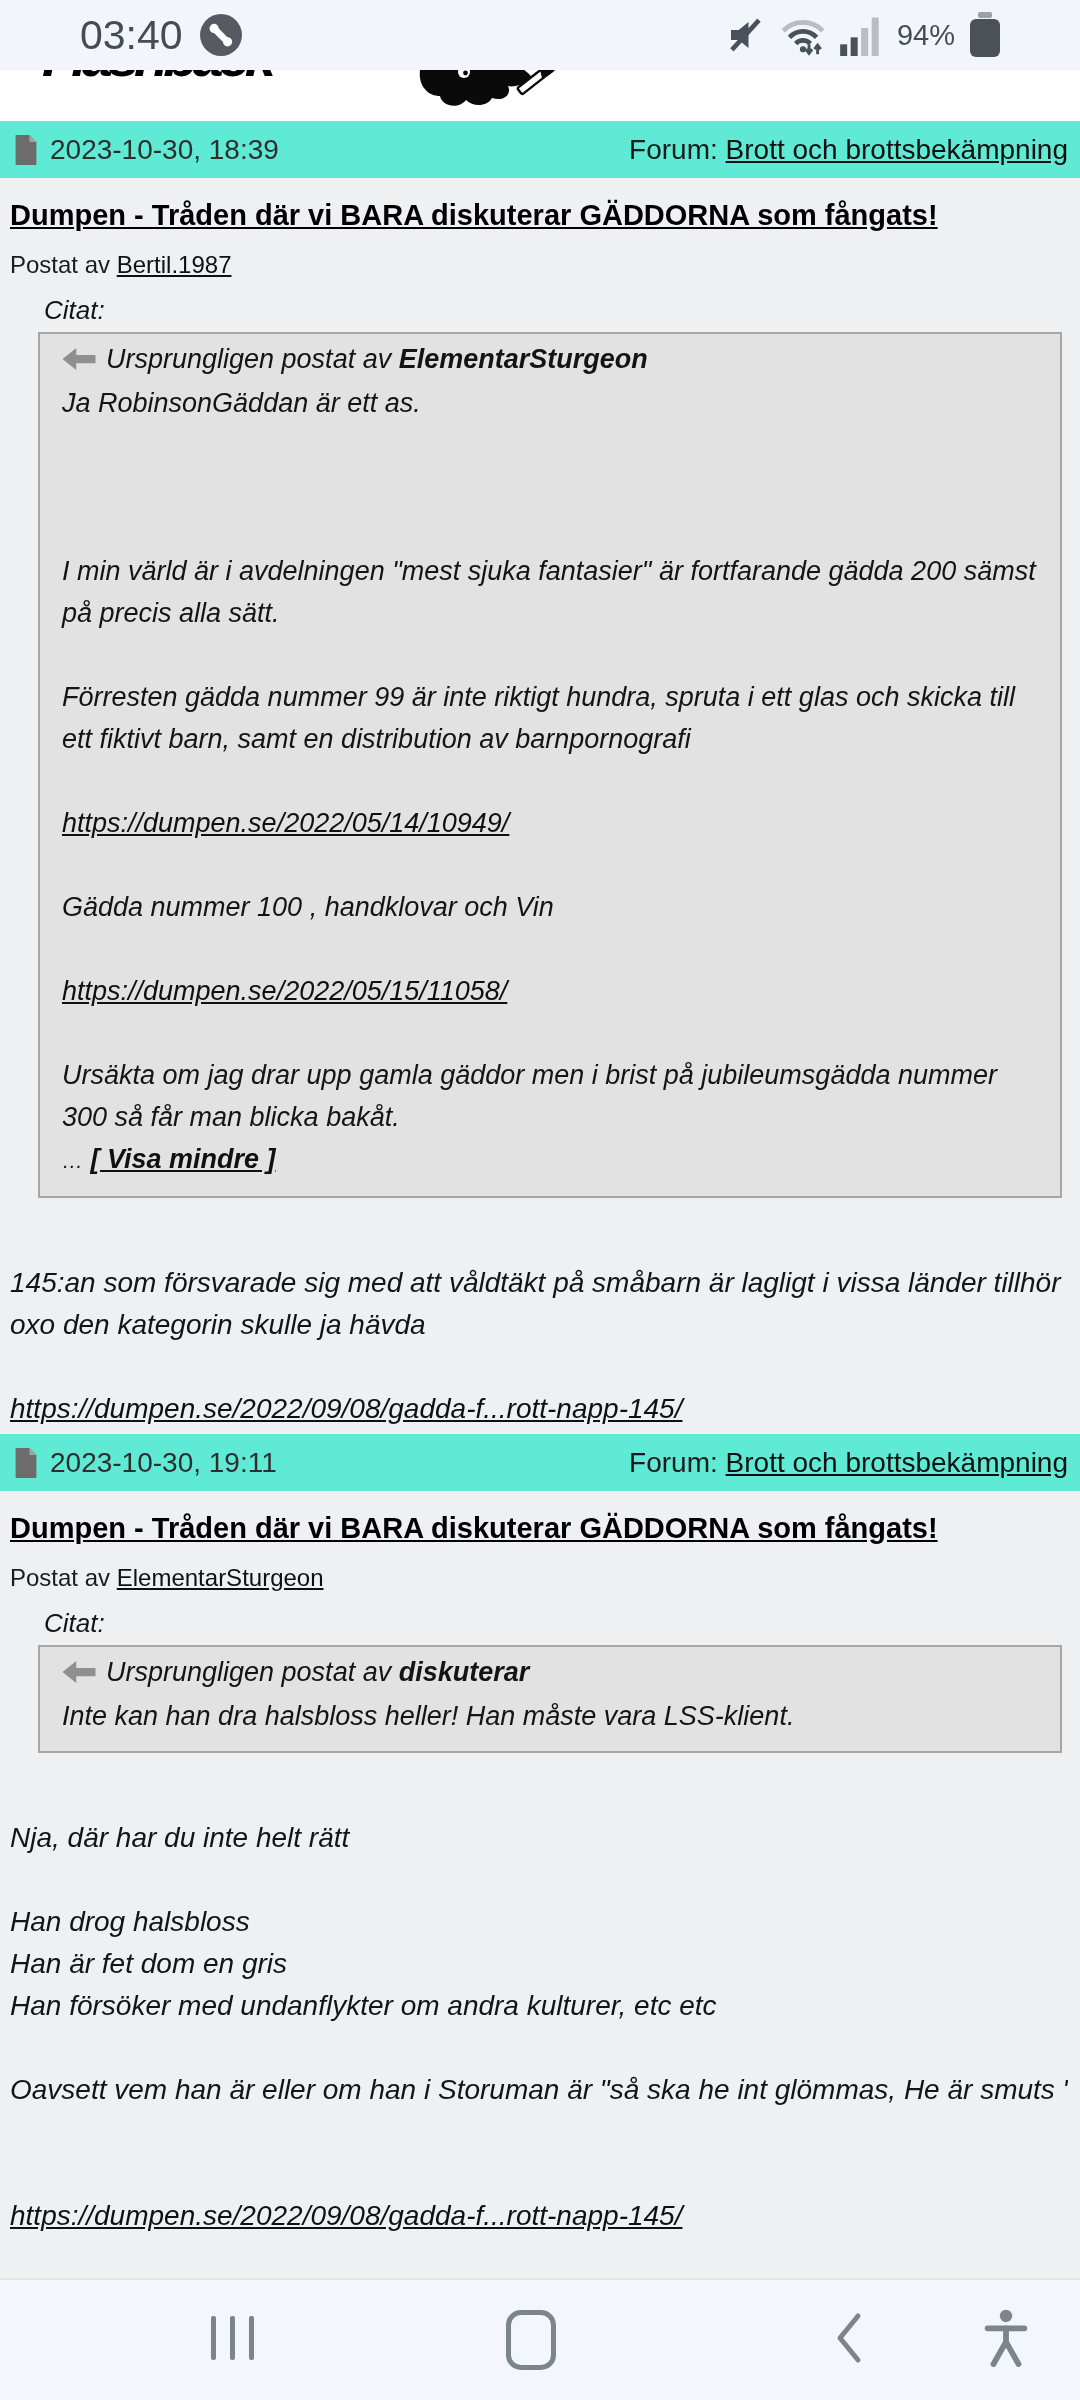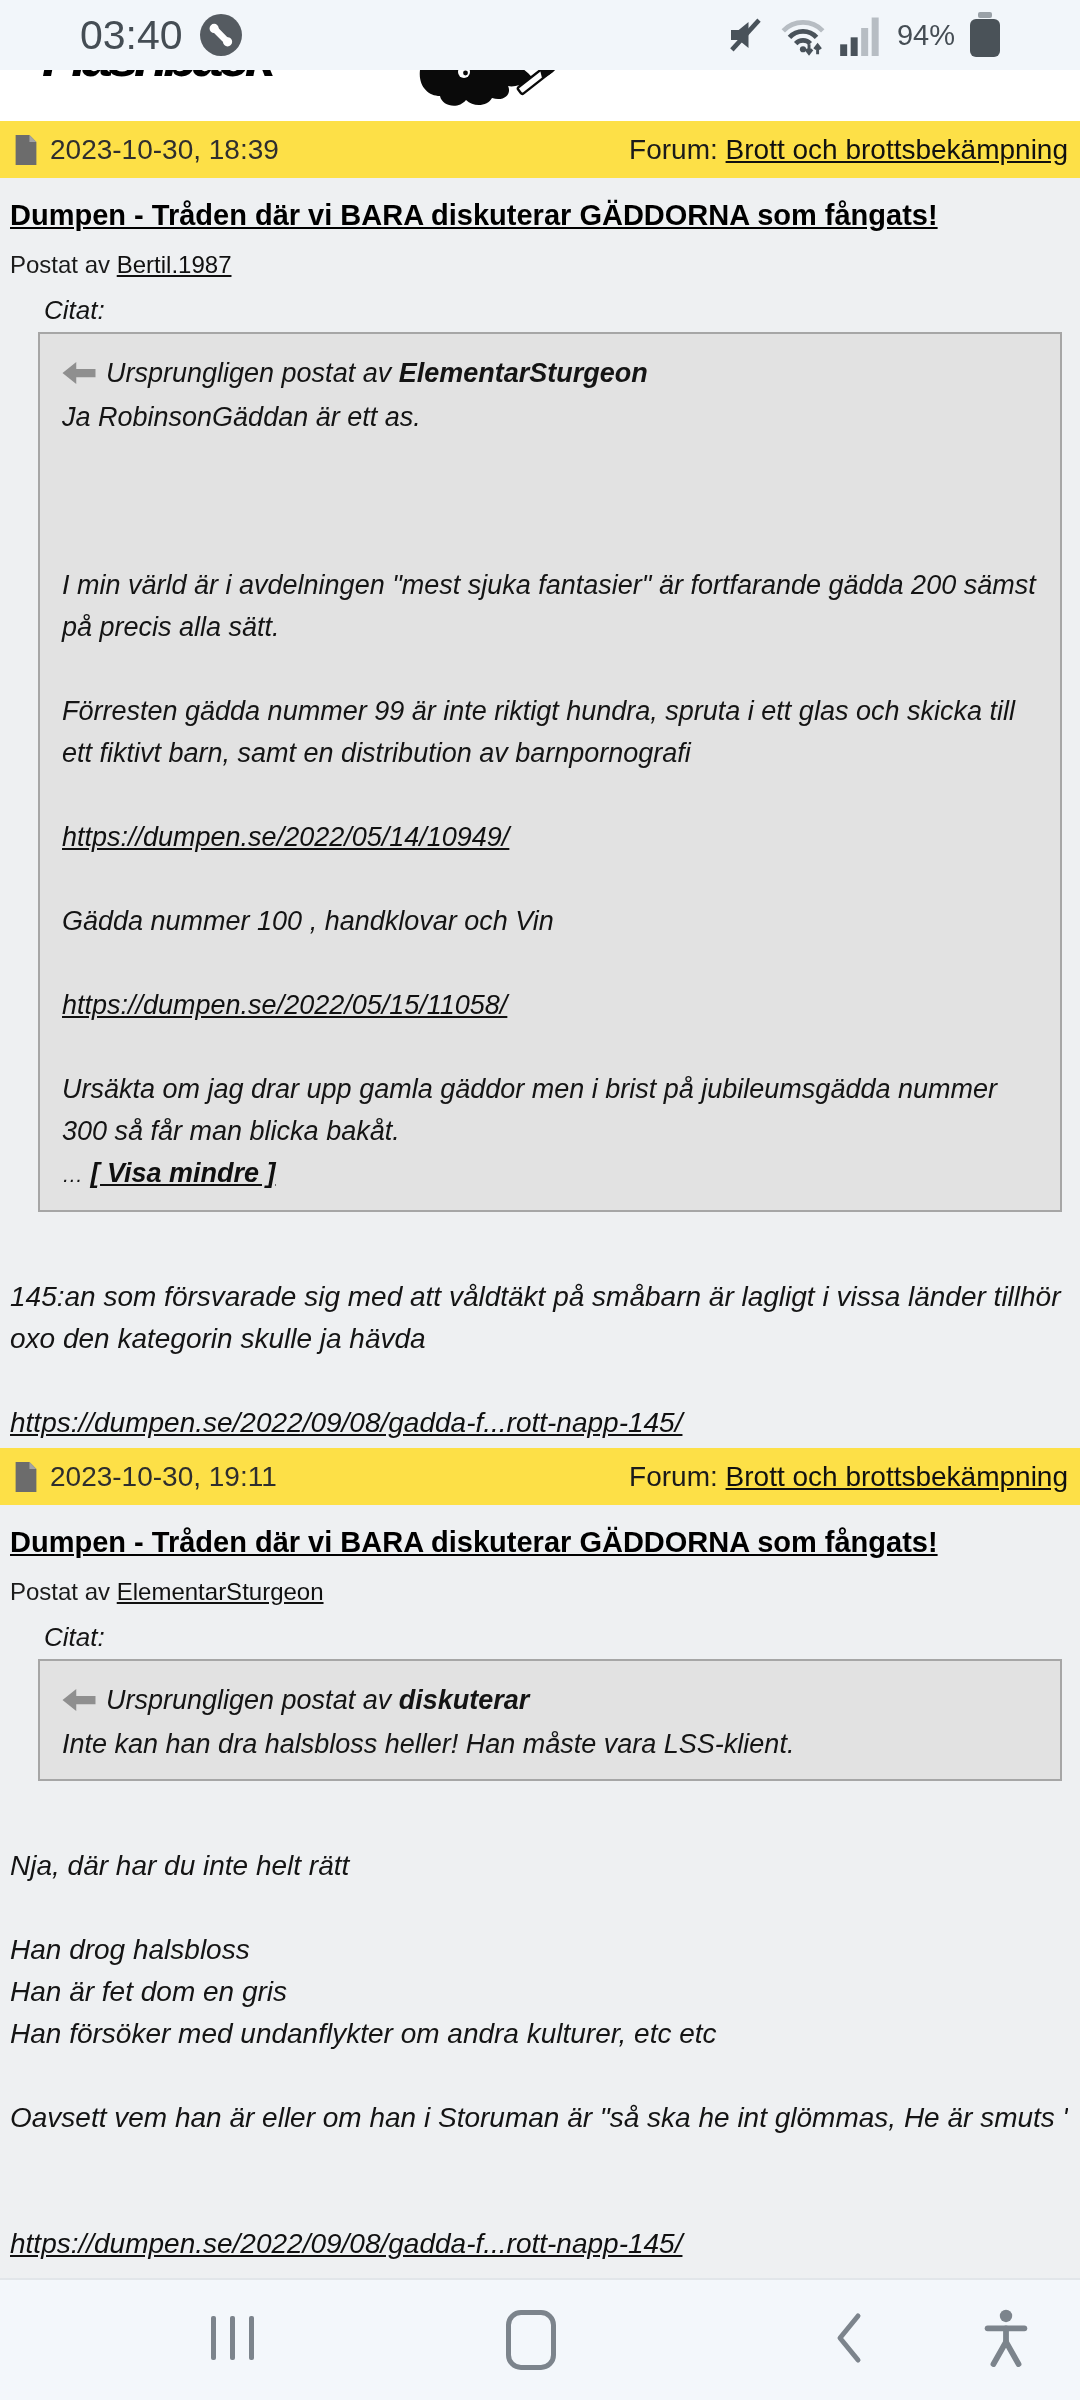--- a/index.html
+++ b/index.html
@@ -13,30 +13,30 @@
   .sb-left{display:flex;align-items:center;gap:16px;}
   .sb-time{font-size:41px;color:#454d54;}
   .sb-right{display:flex;align-items:center;gap:13px;}
   .sb-pct{font-size:29px;color:#454d54;margin-left:4px;}
   .sb-icon{display:flex;align-items:center;}
   
   .logo-strip{height:51px;background:#ffffff;position:relative;overflow:hidden;}
   .logo-text{position:absolute;left:42px;top:-46px;font-size:56px;font-weight:bold;font-style:italic;letter-spacing:-5px;color:#000;white-space:nowrap;}
   .logo-fish{position:absolute;left:412px;top:-18px;}
   
-  .meta-bar{height:57px;background:#fde047;display:flex;justify-content:space-between;align-items:center;padding:0 12px 0 14px;font-size:28px;color:#2e2e2e;}
+  .meta-bar{height:57px;background:#5eead4;display:flex;justify-content:space-between;align-items:center;padding:0 12px 0 14px;font-size:28px;color:#2e2e2e;}
   .meta-left{display:flex;align-items:center;gap:12px;}
   .meta-right{color:#1b1b1b;}
   .meta-bar2{margin-top:4px;}
   a{color:#101010;text-decoration:underline;cursor:pointer;}
   
   .post-title{display:block;margin:20px 12px 0 10px;font-size:29px;line-height:34px;font-weight:bold;color:#000;}
   .posted-by{margin:16px 10px 0 10px;font-size:24px;line-height:33px;color:#1b1b1b;}
   .citat{margin:14px 0 0 44px;font-size:26px;line-height:31px;font-style:italic;}
-  .quote-box{margin:6px 0 0 38px;width:1024px;box-sizing:border-box;background:#e2e2e2;border:2px solid #a6a6a6;padding:18px 22px 14px 22px;font-style:italic;font-size:27px;line-height:42px;color:#141414;}
+  .quote-box{margin:6px 0 0 38px;width:1024px;box-sizing:border-box;background:#e2e2e2;border:2px solid #a6a6a6;padding:4px 22px 14px 22px;font-style:italic;font-size:27px;line-height:42px;color:#141414;}
   .q-header b{font-style:italic;}
   .q-arrow{display:inline-block;vertical-align:-2px;margin-right:10px;}
   .gap1{margin-top:42px;}
   .gap2{margin-top:84px;}
   .gap3{margin-top:126px;}
   .ellipsis{font-size:21px;}
   .show-less{font-weight:bold;}
   .post-body{margin:64px 12px 0 10px;font-style:italic;font-size:28px;line-height:42px;max-width:1058px;}
   .nowrap{white-space:nowrap;overflow:hidden;}
   

